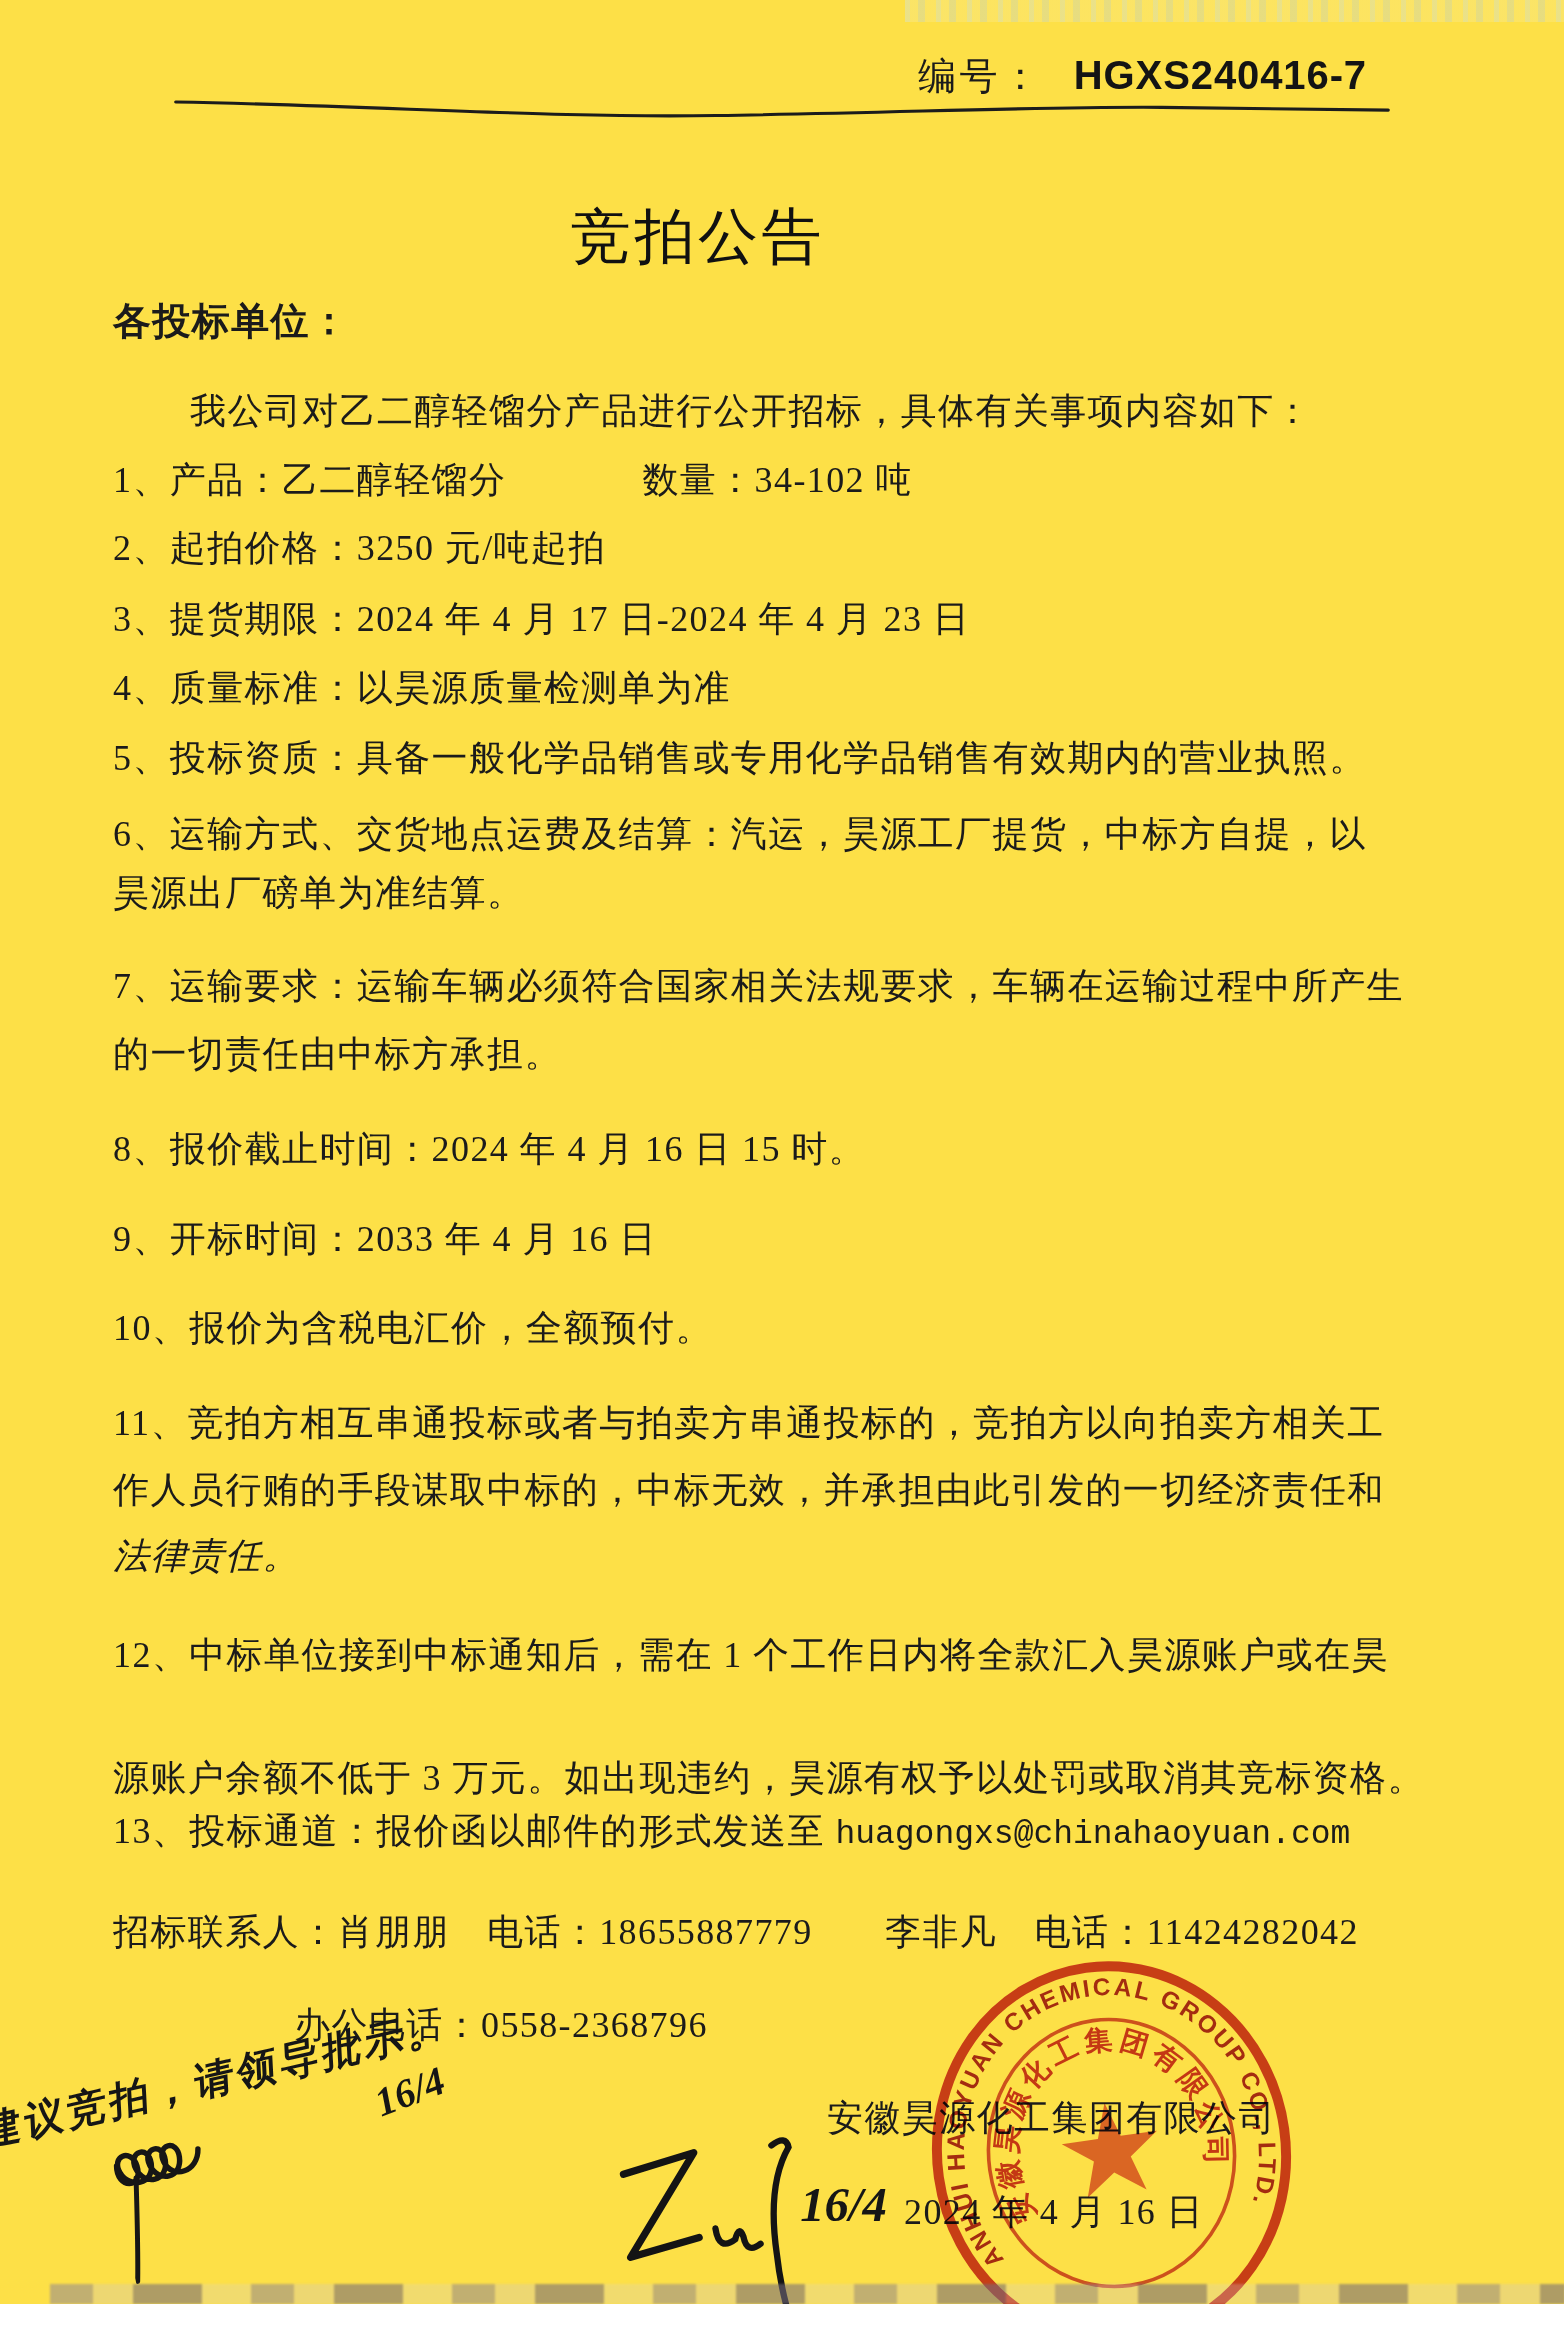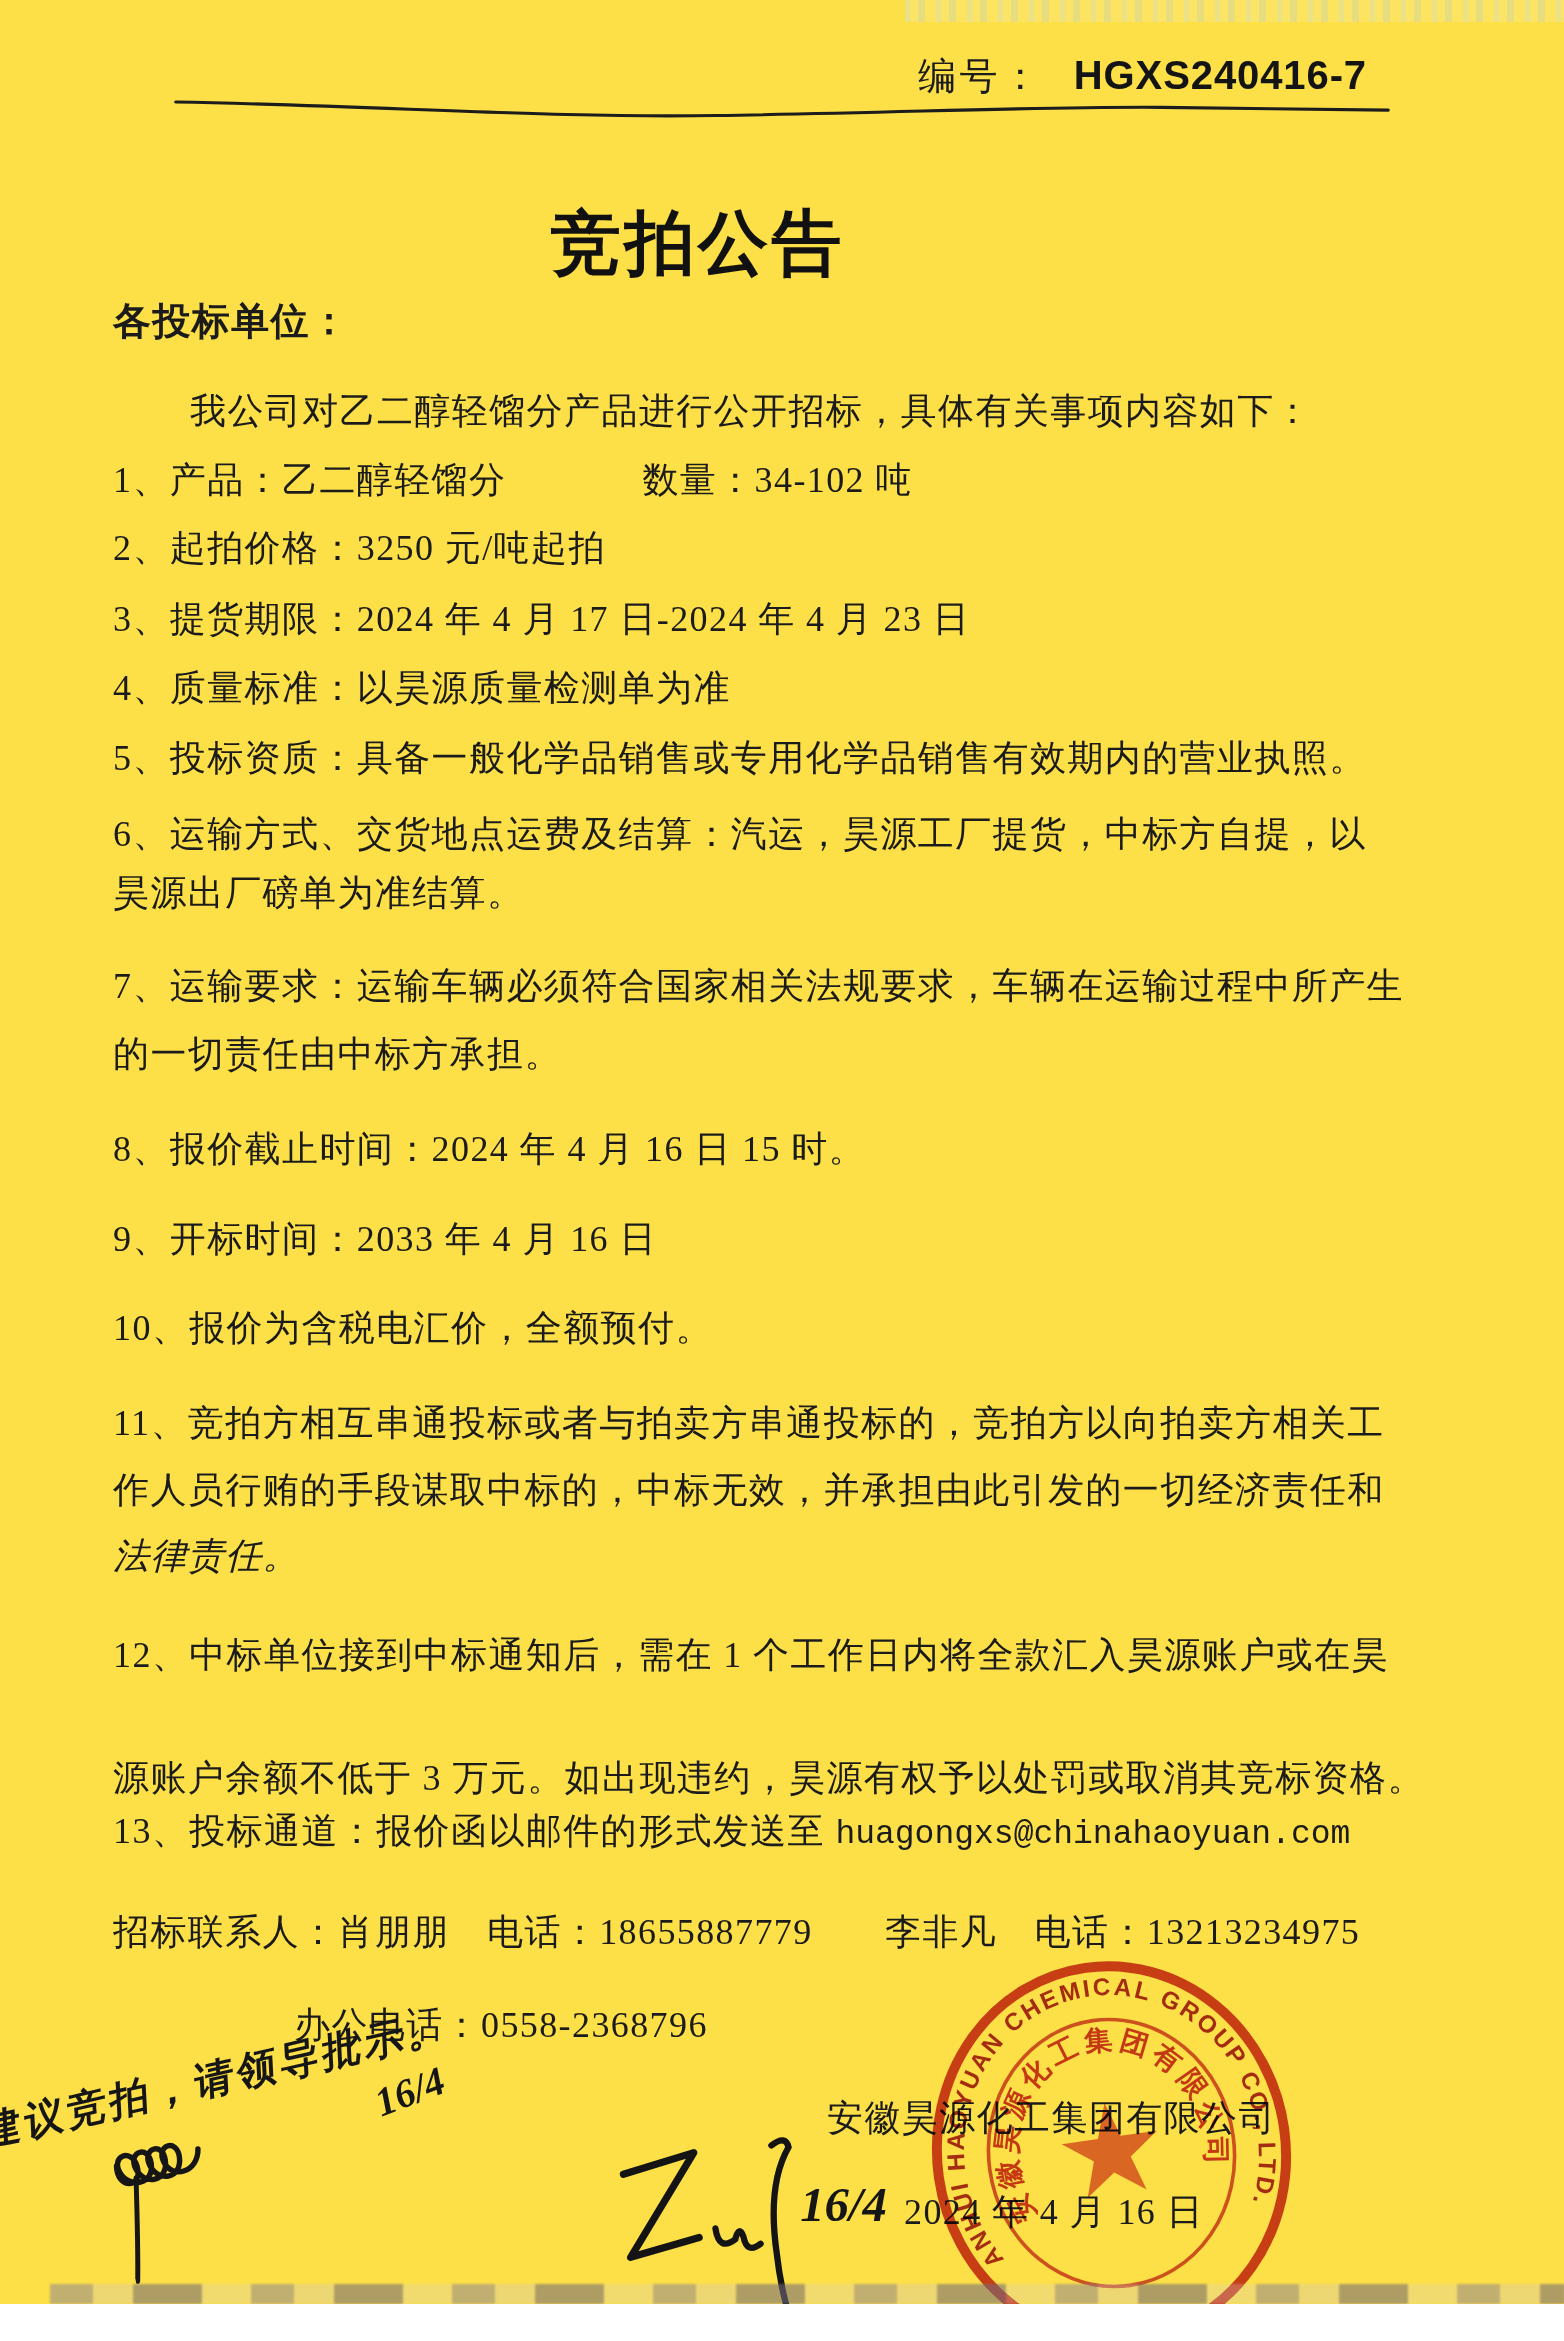--- a/index.html
+++ b/index.html
@@ -29,21 +29,21 @@
   
   .docnum{position:absolute;top:51px;left:918px;white-space:nowrap;}
   .docnum .label{font-size:38px;letter-spacing:3.6px;}
   .docnum .value{
     font-family:"Liberation Sans", sans-serif;font-weight:700;
     font-size:40px;letter-spacing:0.9px;margin-left:31px;color:#141414;
   }
   .ruleline{position:absolute;left:163px;top:90px;width:1247px;height:42px;}
   .title{
     position:absolute;top:197px;left:0;width:1396px;text-align:center;
-    font-size:70px;font-weight:700;letter-spacing:3.6px;color:#111;
+    font-size:60px;font-weight:400;letter-spacing:3.6px;color:#111;
   }
   
   .bl{
     position:absolute;left:113px;font-size:36px;letter-spacing:1.4px;
     white-space:nowrap;color:#1b1b1b;
   }
   .qty{margin-left:136px;}
   .email{font-family:"Liberation Mono", monospace;font-size:33px;letter-spacing:0;}
   
   .seal{
@@ -106,21 +106,21 @@
   <div class="bl" style="top:1466px;">作人员行贿的手段谋取中标的，中标无效，并承担由此引发的一切经济责任和</div>
   <div class="bl" style="top:1532px;font-style:italic;">法律责任。</div>
   <div class="bl" style="top:1631px;text-align:right;">12、中标单位接到中标通知后，需在 1 个工作日内将全款汇入昊源账户或在昊</div>
   <div class="bl" style="top:1754px;">源账户余额不低于 3 万元。如出现违约，昊源有权予以处罚或取消其竞标资格。</div>
 
   <div class="bl" style="top:1807px;">
     <span>13、投标通道：报价函以邮件的形式发送至 </span><span class="email">huagongxs@chinahaoyuan.com</span>
   </div>
 
   <div class="bl" style="top:1908px;">招标联系人：肖朋朋　电话：18655887779</div>
-  <div class="bl" style="top:1908px;left:885px;">李非凡　电话：13213234975</div>
+  <div class="bl" style="top:1908px;left:885px;">李非凡　电话：11424282042</div>
   <div class="bl" style="top:2001px;left:294px;">办公电话：0558-2368796</div>
 
   <div class="bl" style="top:2094px;left:827px;">安徽昊源化工集团有限公司</div>
   <div class="bl" style="top:2188px;left:904px;">2024 年 4 月 16 日</div>
 
   <svg class="seal" viewBox="-212 -228 424 456">
     <g transform="rotate(-8)">
       <ellipse cx="0" cy="0" rx="193" ry="207" fill="none" stroke="#c0262c" stroke-width="11" opacity=".92"></ellipse>
       <ellipse cx="0" cy="0" rx="136" ry="148" fill="none" stroke="#c23038" stroke-width="4" opacity=".85"></ellipse>
       <defs>

